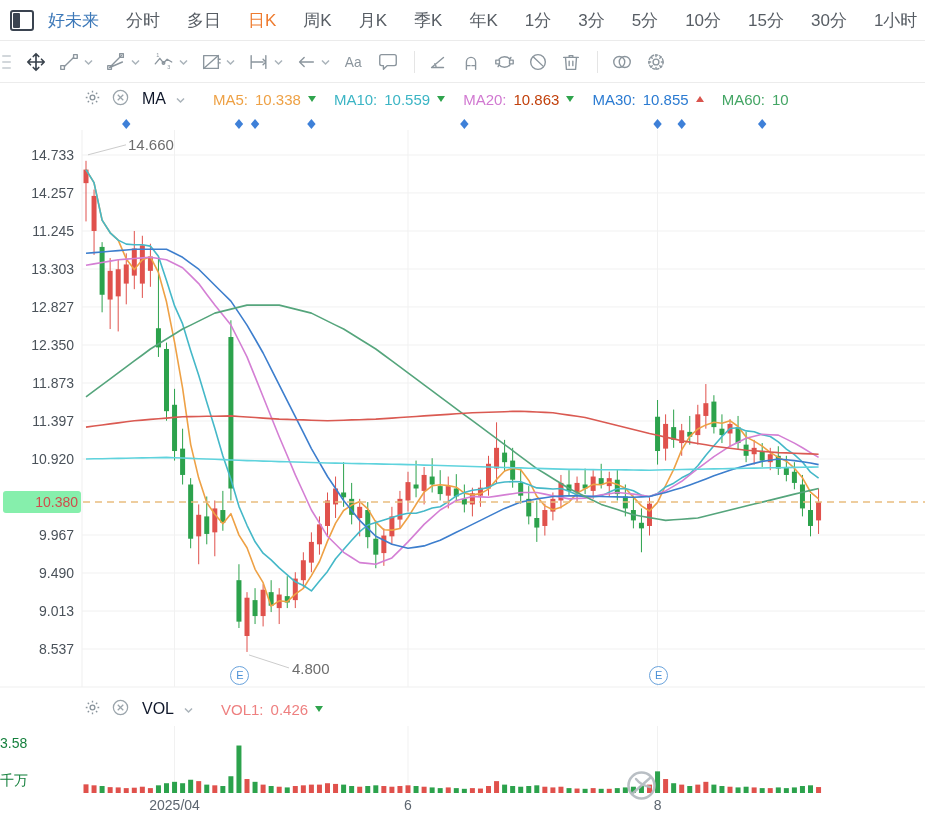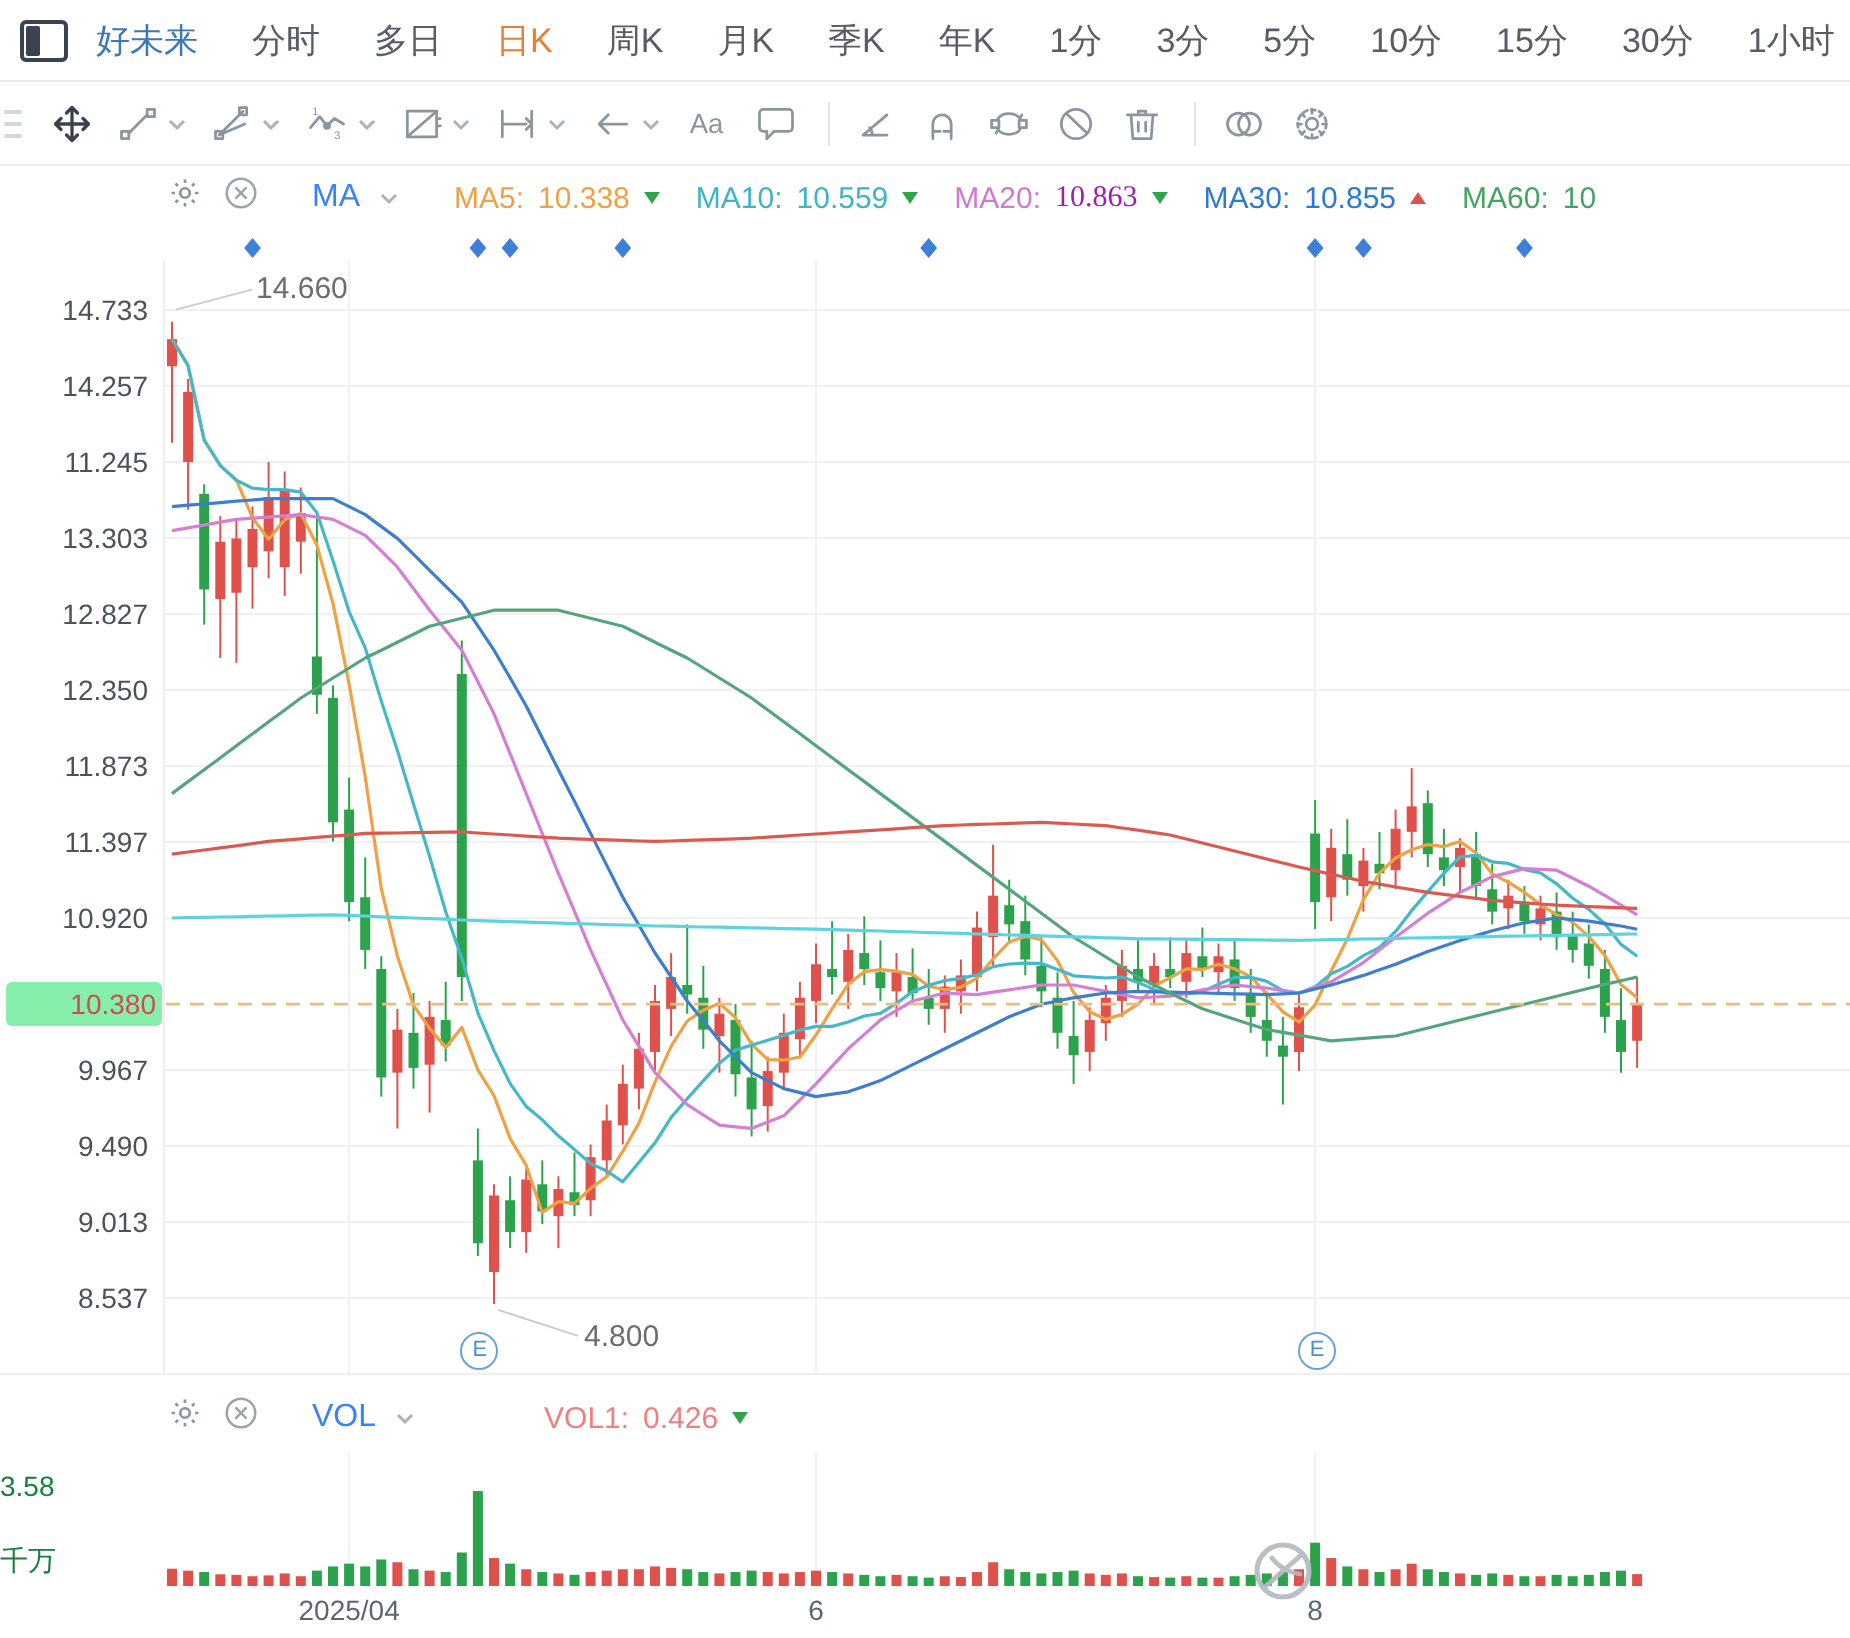--- a/index.html
+++ b/index.html
@@ -15,21 +15,21 @@
   
   .toolbar{display:flex;align-items:center;height:41px;border-bottom:1px solid #ececec;position:relative;z-index:10;background:#fff;}
   .grip{display:flex;flex-direction:column;gap:4px;margin:0 14px 0 2px;}
   .grip i{display:block;width:9px;height:2px;background:#d2d7db;border-radius:1px;}
   .tool{display:flex;align-items:center;margin-right:11px;cursor:pointer;}
   .tool svg{display:block;}
   .tool .chev{margin-left:3px;}
   .tb-divider{width:1px;height:22px;background:#e5e5e5;margin:0 12px 0 4px;}
   
   .legend{position:absolute;left:83px;display:flex;align-items:center;gap:9px;z-index:8;white-space:nowrap;}
-  .legend .lg-name{font-size:16px;color:#3b82f6;margin-left:17px;}
+  .legend .lg-name{font-size:16px;color:#0f172a;margin-left:3px;}
   .lg-item{display:flex;align-items:center;gap:7px;margin-left:18px;font-size:15px;}
   .tri-down{width:0;height:0;border-left:4px solid transparent;border-right:4px solid transparent;border-top:6px solid #2fa44d;display:inline-block;}
   .tri-up{width:0;height:0;border-left:4px solid transparent;border-right:4px solid transparent;border-bottom:6px solid #d9544d;display:inline-block;}
   
   .ylab{position:absolute;left:0;width:74px;text-align:right;font-size:14px;color:#4a525a;transform:translateY(-50%);z-index:6;}
   .last-price-box{position:absolute;left:3px;width:75px;height:22px;line-height:22px;text-align:right;padding-right:3px;font-size:14px;color:#cf4c4c;background:#86efac;border-radius:3px;transform:translateY(-50%);z-index:7;}
   .xlab{position:absolute;transform:translateX(-50%);font-size:14px;color:#5d6670;z-index:9;}
   .vol-axis-lab{position:absolute;width:68px;font-size:14px;color:#15803d;z-index:6;}
   
   #chart-svg{position:absolute;left:0;top:0;z-index:1;}
@@ -524,21 +524,21 @@
           <span style="color: rgb(238, 161, 69);">10.338</span>
           <span class="tri-down"></span>
         </span>
         <span class="lg-item">
           <span style="color: rgb(60, 181, 197);">MA10:</span>
           <span style="color: rgb(60, 181, 197);">10.559</span>
           <span class="tri-down"></span>
         </span>
         <span class="lg-item">
           <span style="color: rgb(209, 121, 209);">MA20:</span>
-          <span style="color: #a21caf; font-family: Liberation Serif, serif;">10.863</span>
+          <span style="color: #c2410c;">10.863</span>
           <span class="tri-down"></span>
         </span>
         <span class="lg-item">
           <span style="color: rgb(43, 123, 210);">MA30:</span>
           <span style="color: rgb(43, 123, 210);">10.855</span>
           <span class="tri-up"></span>
         </span>
         <span class="lg-item">
           <span style="color: rgb(67, 165, 100);">MA60:</span>
           <span style="color: rgb(67, 165, 100);">10</span>
@@ -554,21 +554,21 @@
     <span id="vol-close"><svg width="19" height="19" viewBox="0 0 24 24" fill="none" stroke="#9aa4ab" stroke-width="1.6">
           <circle cx="12" cy="12" r="9"></circle>
           <path d="M8.5 8.5l7 7 M15.5 8.5l-7 7"></path>
         </svg></span>
     <span class="lg-name">VOL</span>
     <span id="vol-chev"><svg class="chev" width="11" height="8" viewBox="0 0 11 8" fill="none" stroke="#aab3ba" stroke-width="1.5">
           <path d="M2 2.5l3.5 3.5L9 2.5"></path>
         </svg></span>
     <span id="vol-items-host" style="display:flex;align-items:center;">
         <span class="lg-item">
-          <span style="color: rgb(238, 128, 128); margin-left: 37px;">VOL1:</span>
+          <span style="color: rgb(238, 128, 128);">VOL1:</span>
           <span style="color: rgb(238, 128, 128);">0.426</span>
           <span class="tri-down"></span>
         </span>
       </span>
   </div>
 
   <div id="yaxis-host">
       <div class="ylab" style="top: 155px;">14.733</div>
       <div class="ylab" style="top: 192.95px;">14.257</div>
       <div class="ylab" style="top: 230.98px;">11.245</div>

